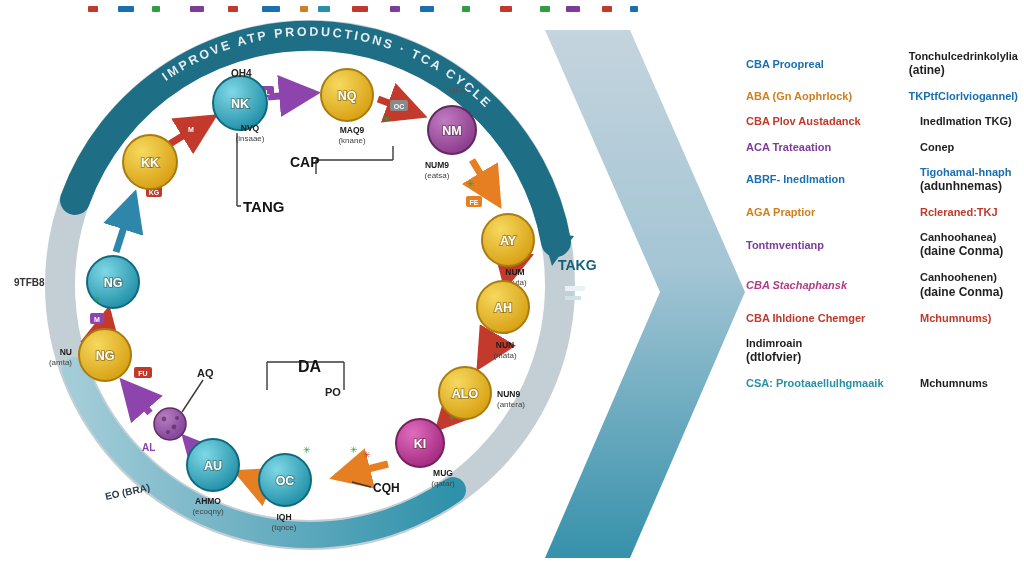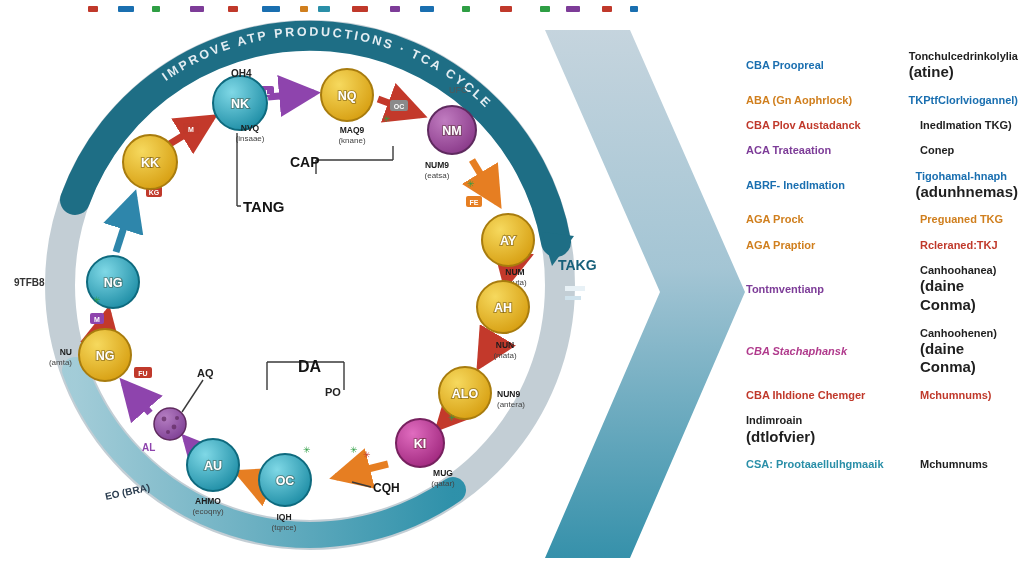--- a/index.html
+++ b/index.html
@@ -7,21 +7,21 @@
     width:1024px;height:576px;overflow:hidden;background:#ffffff;
     font-family:"Liberation Sans",sans-serif;position:relative;
   }
   #diagram{position:absolute;left:0;top:0}
   .topmarks{position:absolute;top:6px;left:0;width:1024px;height:10px}
   .topmarks span{position:absolute;top:0;height:6px;border-radius:1px}
   .legend{position:absolute;left:746px;top:50px;width:272px}
   .lrow{display:flex;gap:28px;margin-bottom:12px;align-items:center}
   .lleft{width:146px;font-size:11px;font-weight:bold;line-height:1.2}
   .lright{flex:1;font-size:11px;font-weight:bold;line-height:1.2}
-  .sub{display:block;font-size:15px;font-weight:600;line-height:1.25}
+  .sub{display:block;font-size:12px;font-weight:600;line-height:1.25}
 </style>
 </head>
 <body>
 
 <svg id="diagram" width="1024" height="576" viewBox="0 0 1024 576">
   <defs>
     <radialGradient id="grad-teal" cx="35%" cy="30%" r="75%">
       <stop offset="0%" stop-color="#7fd8e6"></stop>
         <stop offset="100%" stop-color="#1f8ea6"></stop>
     </radialGradient>
@@ -273,24 +273,20 @@
     </div>
     <div class="lrow">
       <div class="lleft" style="color: rgb(125, 60, 152);">ACA Trateaation</div>
       <div class="lright" style="color: rgb(31, 31, 31);">Conep</div>
     </div>
     <div class="lrow">
       <div class="lleft" style="color: rgb(26, 111, 176);">ABRF- Inedlmation</div>
       <div class="lright" style="color: rgb(26, 111, 176);">Tigohamal-hnaph<span class="sub" style="color: rgb(31, 31, 31);">(adunhnemas)</span></div>
     </div>
     <div class="lrow">
-      <div class="lleft" style="color: rgb(208, 127, 30);">AGA Prock</div>
-      <div class="lright" style="color: rgb(208, 127, 30);">Preguaned TKG</div>
-    </div>
-    <div class="lrow">
       <div class="lleft" style="color: rgb(208, 127, 30);">AGA Praptior</div>
       <div class="lright" style="color: rgb(192, 57, 43);">Rcleraned:TKJ</div>
     </div>
     <div class="lrow">
       <div class="lleft" style="color: rgb(125, 60, 152);">Tontmventianp</div>
       <div class="lright" style="color: rgb(31, 31, 31);">Canhoohanea)<span class="sub" style="color: rgb(31, 31, 31);">(daine Conma)</span></div>
     </div>
     <div class="lrow">
       <div class="lleft" style="color: rgb(176, 58, 140); font-style: italic;">CBA Stachaphansk</div>
       <div class="lright" style="color: rgb(31, 31, 31);">Canhoohenen)<span class="sub" style="color: rgb(31, 31, 31);">(daine Conma)</span></div>

